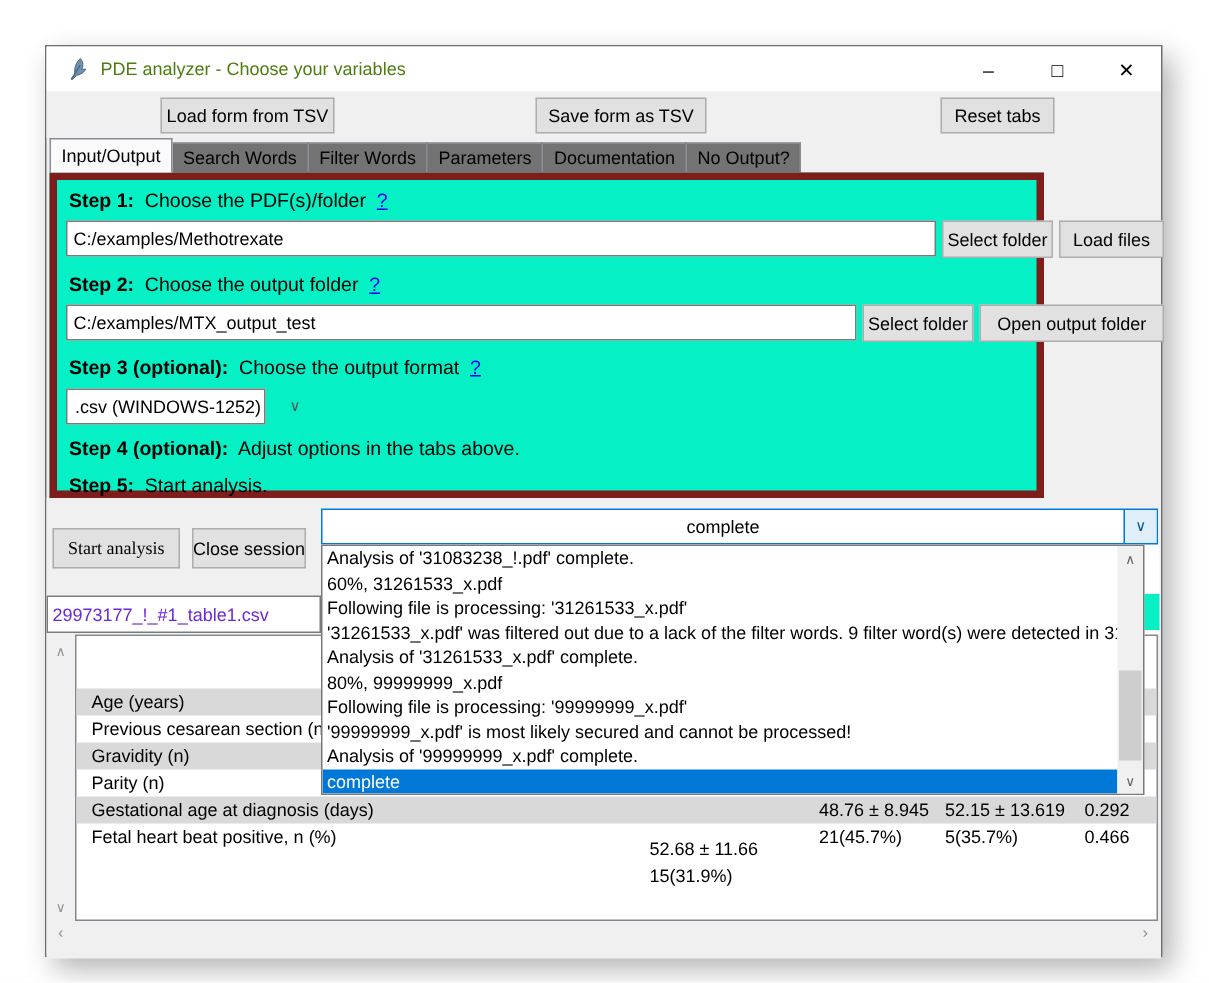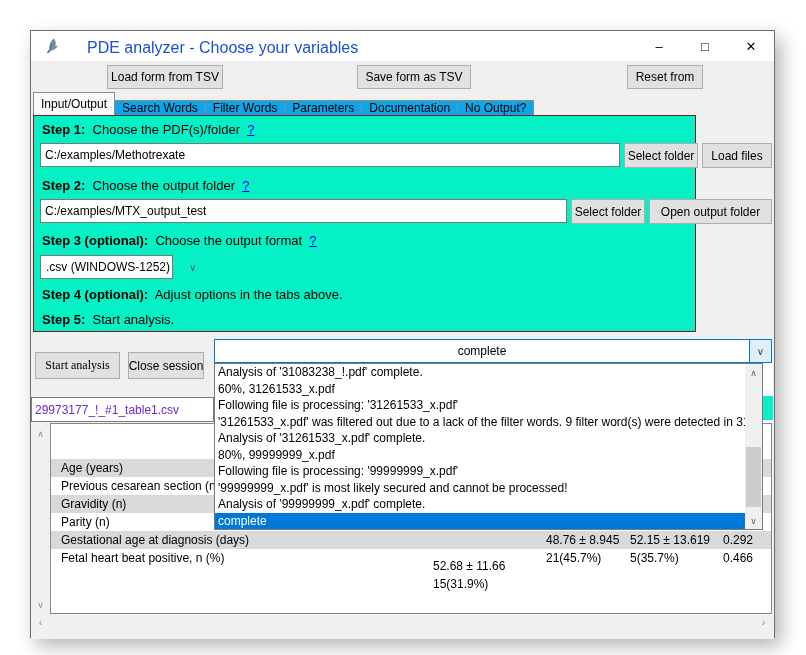--- a/index.html
+++ b/index.html
@@ -5,37 +5,37 @@
   * { margin:0; padding:0; box-sizing:border-box; }
   html,body { width:806px; height:655px; background:#ffffff; font-family:"Liberation Sans", sans-serif; }
   .stage { position:relative; width:806px; height:655px; background:#ffffff; overflow:hidden; }
   .window { position:absolute; left:30px; top:30px; width:745px; height:608px; background:#f0f0f0;
             border:1px solid #6e6e6e; box-shadow:6px 8px 18px rgba(0,0,0,0.30); }
   .abs { position:absolute; }
 
   
   .titlebar { position:absolute; left:0; top:0; width:100%; height:30px; background:#ffffff; display:flex; align-items:center; }
   .app-icon { position:absolute; left:12px; top:7px; width:16px; height:16px; }
-  .title-text { position:absolute; left:36px; top:8px; font-size:16px; color:#1d4ed8; white-space:nowrap;margin-left:20px; }
+  .title-text { position:absolute; left:36px; top:8px; font-size:12px; color:#4d7c0f; white-space:nowrap; }
   .win-controls { position:absolute; right:0; top:0; height:30px; display:flex; }
   .win-btn { width:46px; height:30px; display:flex; align-items:center; justify-content:center; font-size:13px; color:#000; }
 
   
   .toolbar { position:absolute; left:0; top:30px; width:100%; height:31px; background:#f0f0f0; }
   .btn { background:#e1e1e1; border:1px solid #adadad; font-size:12px; color:#000; display:flex;
          align-items:center; justify-content:center; font-family:"Liberation Sans", sans-serif; white-space:nowrap; }
 
   
   .tabbar { position:absolute; left:2px; top:61px; height:23px; display:flex; align-items:flex-end;justify-content:center; }
-  .tab { font-size:12px; padding:3px 7px 4px 7px; background:#0ea5e9; border:1px solid #898c95; border-bottom:none;
-         margin-right:-1px; height:15px; display:flex; align-items:center; }
+  .tab { font-size:12px; padding:3px 7px 4px 7px; background:#737373; border:1px solid #898c95; border-bottom:none;
+         margin-right:-1px; height:20px; display:flex; align-items:center; }
   .tab.active { background:#fafafa; height:23px; position:relative; z-index:3; }
 
   
-  .teal { position:absolute; left:2px; top:84px; width:663px; height:217px; background:#05F0C4; border:1px solid #7f1d1d; z-index:2; }
+  .teal { position:absolute; left:2px; top:84px; width:663px; height:217px; background:#05F0C4; border:5px solid #7f1d1d; z-index:2; }
   .steprow { position:absolute; left:8px; font-size:13px; color:#000; white-space:nowrap; }
   .steprow b { font-weight:bold; }
   .help { color:#0000EE; text-decoration:underline; cursor:pointer; }
   .path-input { position:absolute; height:24px; border:1px solid #7a7a7a; background:#fff; font-size:12px;
                 padding:0 4px; font-family:"Liberation Sans", sans-serif; color:#000; }
   .combo { position:absolute; background:#fff; border:1px solid #7a7a7a; font-size:12px; display:flex; align-items:center;gap:19px; }
   .combo .val { flex:1; padding-left:5px; white-space:nowrap; }
   .combo .arrow { width:20px; text-align:center; color:#555; font-size:10px; }
 
   
@@ -93,21 +93,21 @@
       <div class="win-controls">
         <div class="win-btn">–</div>
         <div class="win-btn">□</div>
         <div class="win-btn">✕</div>
       </div>
     </div>
 
     <div class="toolbar">
       <div class="btn abs" style="left:326px; top:4px; width:114px; height:24px;">Save form as TSV</div>
       <div class="btn abs" style="left:76px; top:4px; width:116px; height:24px;">Load form from TSV</div>
-      <div class="btn abs" style="left:596px; top:4px; width:76px; height:24px;">Reset from</div>
+      <div class="btn abs" style="left:596px; top:4px; width:76px; height:24px;">Reset tabs</div>
     </div>
 
     <div class="tabbar">
       <div class="tab active">Input/Output</div>
       <div class="tab">Search Words</div>
       <div class="tab">Filter Words</div>
       <div class="tab">Parameters</div>
       <div class="tab">Documentation</div>
       <div class="tab">No Output?</div>
     </div>

